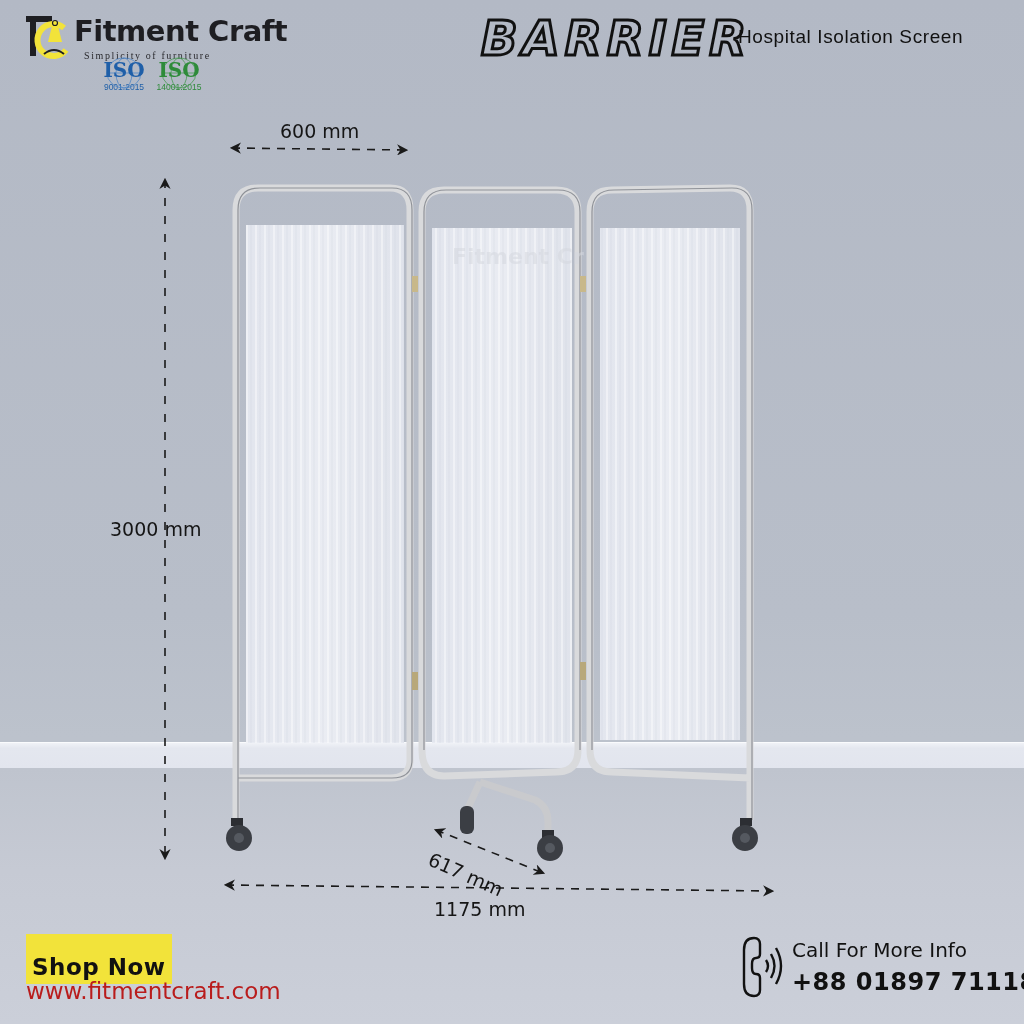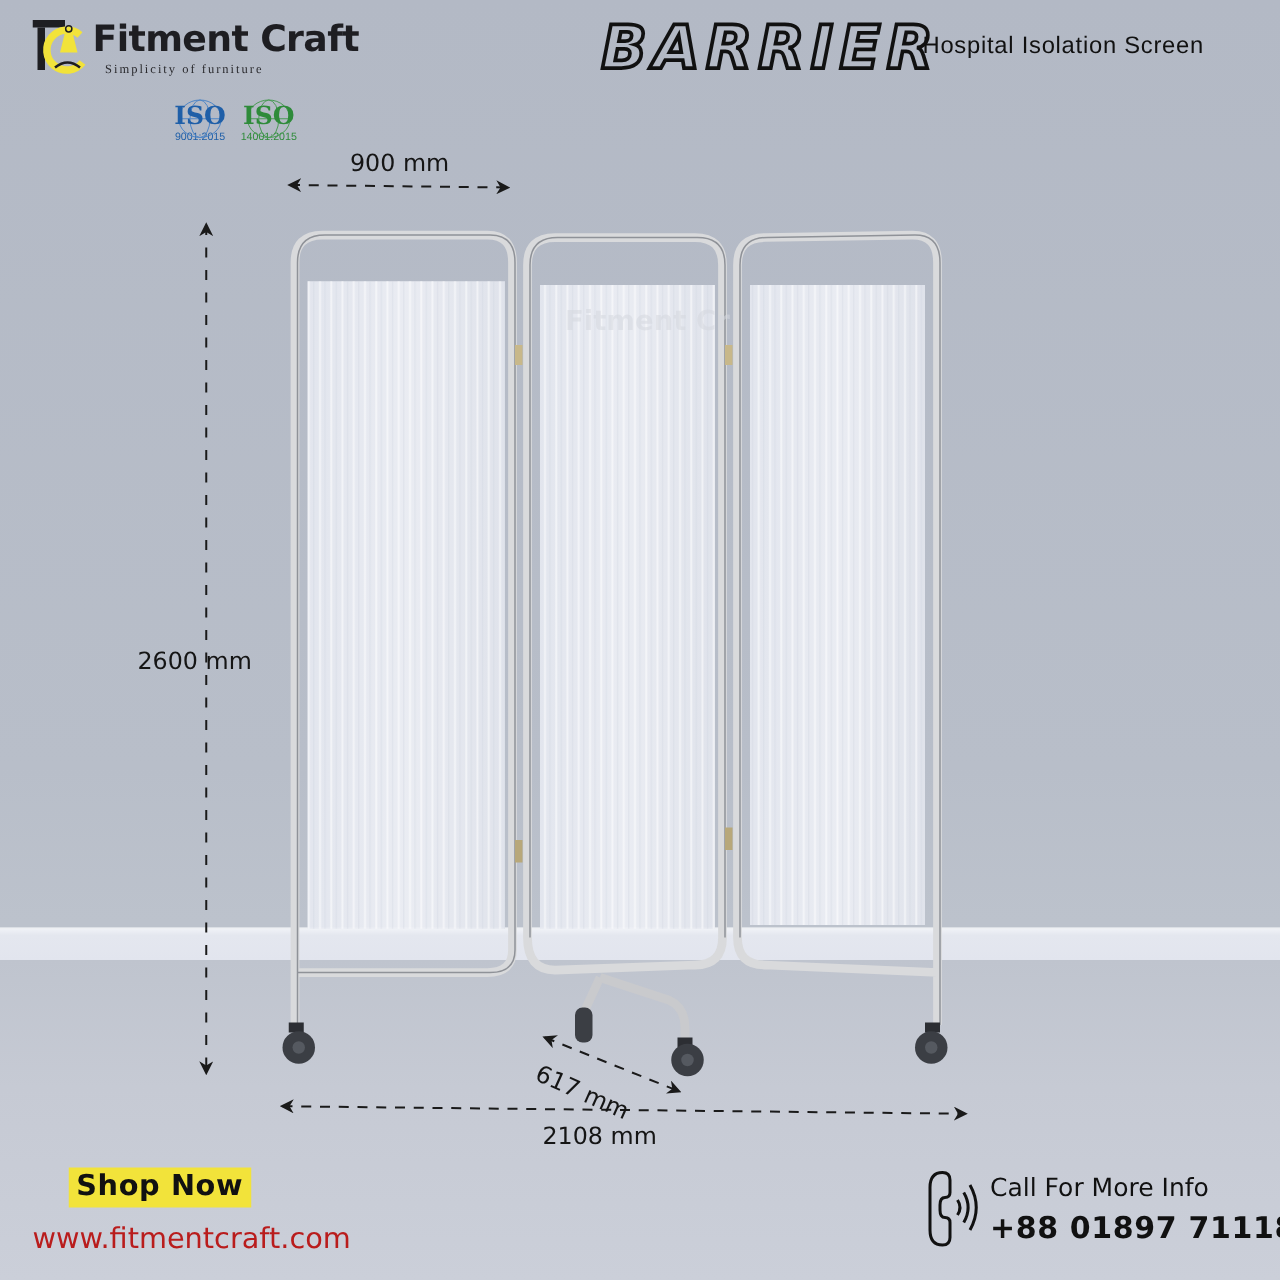--- a/index.html
+++ b/index.html
@@ -12,35 +12,35 @@
     border-top:1px solid #fafbfd; }
   .floor { position:absolute; left:0; top:768px; width:1024px; height:256px;
     background:linear-gradient(180deg,#bfc4ce 0%,#c6cad4 40%,#cbcfd9 100%); }
   svg.stage { position:absolute; left:0; top:0; }
 
   .brand { position:absolute; left:26px; top:14px; }
   .brand-name { position:absolute; left:48px; top:0; font-size:29px; font-weight:bold;
     letter-spacing:-0.5px; color:#1e1e22; white-space:nowrap; font-family:"DejaVu Sans",sans-serif;text-align:center; }
   .brand-tag { position:absolute; left:58px; top:36px; font-size:10px; color:#2a2a2e;
     letter-spacing:1.6px; white-space:nowrap; font-family:Liberation Serif, serif; }
-  .iso { position:absolute; top:80px; width:48px; text-align:center;margin-left:36px; }
+  .iso { position:absolute; top:58px; width:48px; text-align:center; }
   .iso-mark { font-family:"DejaVu Serif",serif; font-weight:bold; font-size:20px; line-height:24px;
     position:relative; z-index:2; }
   .iso-std { font-size:8.5px; line-height:10px; font-family:"Liberation Sans",sans-serif; }
 
   .title { position:absolute; left:481px; top:10px; font-size:48px; font-weight:bold; letter-spacing:5px;
     color:transparent; -webkit-text-stroke:3px #111; font-family:"DejaVu Sans",sans-serif;font-style:italic; }
   .subtitle { position:absolute; left:738px; top:26px; font-size:19px; letter-spacing:0.6px; color:#111;
     font-family:"Liberation Sans",sans-serif; white-space:nowrap; }
 
   .dim-label { position:absolute; font-size:19px; color:#151515; white-space:nowrap;
     font-family:"DejaVu Sans",sans-serif; }
 
-  .shop { position:absolute; left:26px; top:934px; background:#f2e33a; padding:2px 6px 4px 6px;
-    font-size:23px; font-weight:bold; color:#111; font-family:"DejaVu Sans",sans-serif; letter-spacing:0.5px;margin-left:29px; }
+  .shop { position:absolute; left:26px; top:934px; background:#f2e33a; padding:20px 6px 4px 6px;
+    font-size:23px; font-weight:bold; color:#111; font-family:"DejaVu Sans",sans-serif; letter-spacing:0.5px; }
   .url { position:absolute; left:26px; top:978px; font-size:23px; color:#b91c1c;
     font-family:"DejaVu Sans",sans-serif; }
   .phone-icon { position:absolute; left:740px; top:934px; width:46px; height:66px; }
   .call-label { position:absolute; left:792px; top:938px; font-size:20px; color:#111;
     font-family:"DejaVu Sans",sans-serif; white-space:nowrap; }
   .call-number { position:absolute; left:792px; top:968px; font-size:24px; font-weight:bold; color:#111;
     font-family:"DejaVu Sans",sans-serif; white-space:nowrap; letter-spacing:0.5px; }
 </style>
 </head>
 <body>
@@ -156,24 +156,24 @@
     <ellipse cx="20" cy="17" rx="8" ry="15" fill="none" stroke="#4a9b55" stroke-width="0.8"></ellipse>
     <line x1="3" y1="17" x2="37" y2="17" stroke="#4a9b55" stroke-width="0.8"></line>
   </svg>
   <div class="iso-mark" style="color:#2e8b3a">ISO</div>
   <div class="iso-std" style="color:#2e8b3a">14001:2015</div>
 </div>
 
 <div class="title">BARRIER</div>
 <div class="subtitle">Hospital Isolation Screen</div>
 
-<div class="dim-label" style="left:280px;top:120px;">900 mm</div>
-<div class="dim-label" style="left:110px;top:518px;">2600 mm</div>
+<div class="dim-label" style="left:280px;top:120px;">600 mm</div>
+<div class="dim-label" style="left:110px;top:518px;">3000 mm</div>
 <div class="dim-label" style="left:434px;top:848px;transform:rotate(24deg);transform-origin:left top;">617 mm</div>
-<div class="dim-label" style="left:434px;top:898px;">2108 mm</div>
+<div class="dim-label" style="left:434px;top:898px;">1175 mm</div>
 
 <div class="shop">Shop Now</div>
 <div class="url">www.fitmentcraft.com</div>
 
 <svg class="phone-icon" viewBox="0 0 46 66">
   <path d="M14,4 Q4,4 4,16 L4,50 Q4,62 14,62 Q20,62 20,56 L20,44 Q20,40 16,40 Q12,40 12,34 L12,30 Q12,24 16,24 Q20,24 20,20 L20,10 Q20,4 14,4 Z" fill="none" stroke="#111" stroke-width="2.4"></path>
   <path d="M26,26 Q30,32 26,38" fill="none" stroke="#111" stroke-width="2.4"></path>
   <path d="M31,20 Q38,32 31,44" fill="none" stroke="#111" stroke-width="2.4"></path>
   <path d="M36,14 Q46,32 36,50" fill="none" stroke="#111" stroke-width="2.4"></path>
 </svg>

